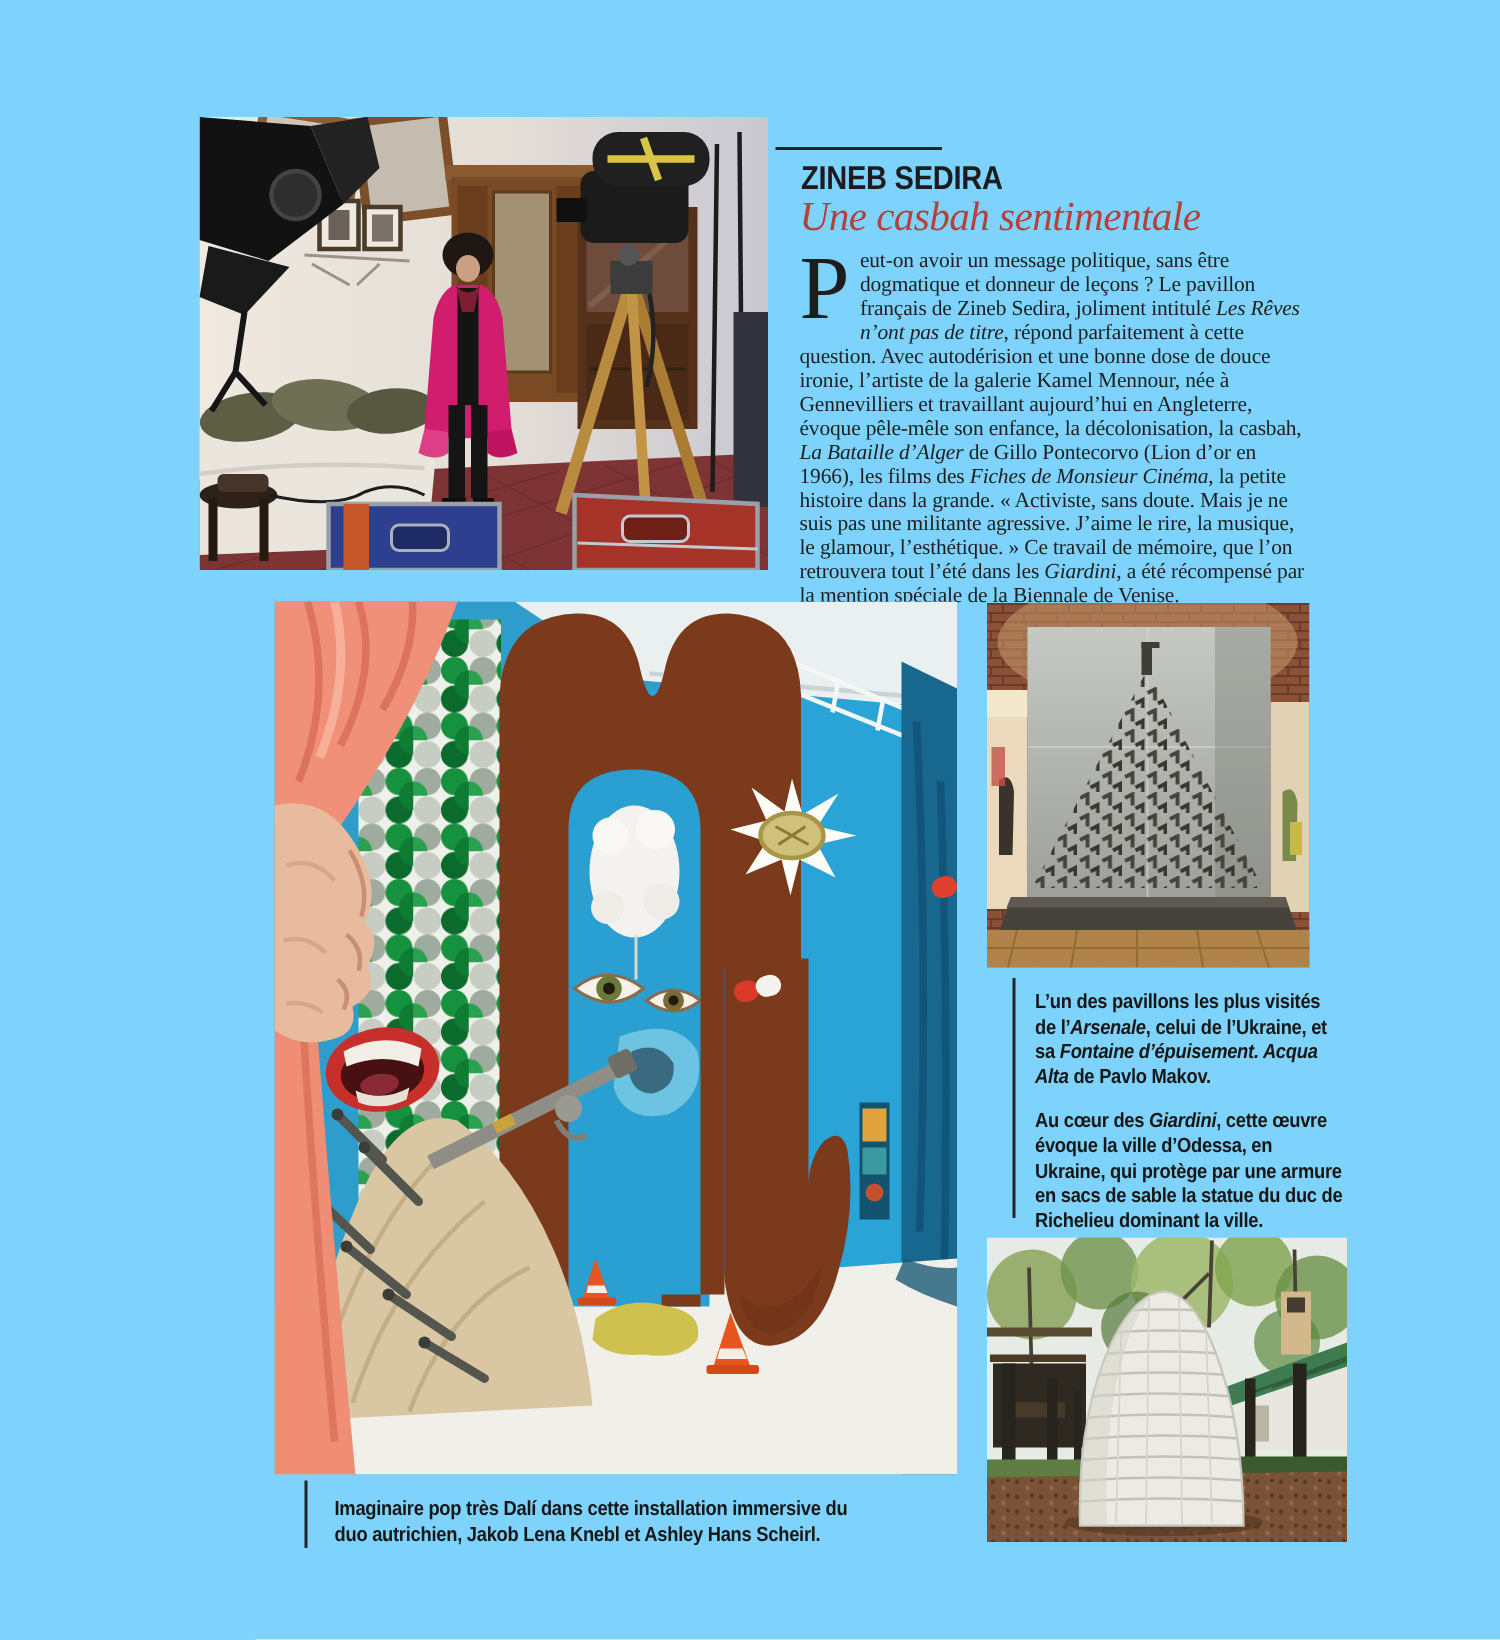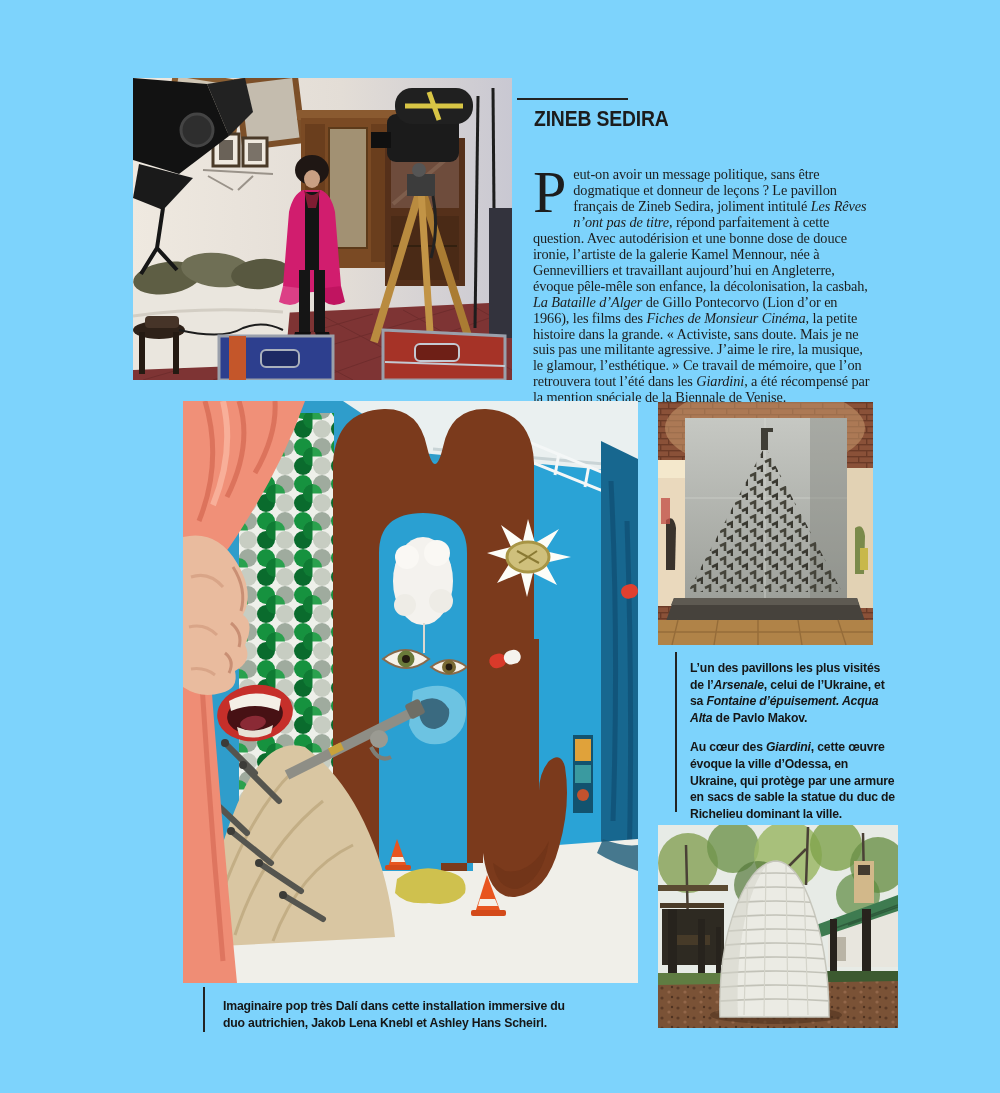--- a/index.html
+++ b/index.html
@@ -141,20 +141,21 @@
       <rect x="96" y="258" width="17" height="44" fill="#c4562a"></rect>
       <rect x="128" y="272" width="38" height="17" rx="5" fill="#1d2a64" stroke="#aab1bc" stroke-width="2"></rect>
       <path d="M250,252 L372,258 L372,302 L250,302 Z" fill="#a63327" stroke="#9aa0ab" stroke-width="3"></path>
       <rect x="282" y="266" width="44" height="17" rx="5" fill="#6e1f16" stroke="#c4c9d1" stroke-width="2"></rect>
       <path d="M252,284 L372,288" stroke="#c4c9d1" stroke-width="2"></path>
     </g>
   </svg>
 
   <div class="abs rule-h" style="left:517px;top:98px;width:111px;"></div>
   <div class="abs kicker" style="left:534px;top:106px;">ZINEB SEDIRA</div>
+  <div class="abs red-title" style="left:533px;top:128px;color:#b5423a;">Une casbah sentimentale</div>
 
   <div class="abs body-copy" style="left:533px;top:167px;width:341px;">
     <span class="dropcap">P</span><span><span>eut-on avoir un message politique, sans être dogmatique et donneur de leçons ? Le pavillon français de Zineb Sedira, joliment intitulé </span><span class="it">Les Rêves n’ont pas de titre</span><span>, répond parfaitement à cette question. Avec autodérision et une bonne dose de douce ironie, l’artiste de la galerie Kamel Mennour, née à Gennevilliers et travaillant aujourd’hui en Angleterre, évoque pêle-mêle son enfance, la décolonisation, la casbah, </span><span class="it">La Bataille d’Alger</span><span> de Gillo Pontecorvo (Lion d’or en 1966), les films des </span><span class="it">Fiches de Monsieur Cinéma</span><span>, la petite histoire dans la grande. « Activiste, sans doute. Mais je ne suis pas une militante agressive. J’aime le rire, la musique, le glamour, l’esthétique. » Ce travail de mémoire, que l’on retrouvera tout l’été dans les </span><span class="it">Giardini</span><span>, a été récompensé par la mention spéciale de la Biennale de Venise.</span></span>
   </div>
 
   <svg class="abs fig" style="left:183px;top:401px;" width="455" height="582" viewBox="0 0 455 582">
     <defs>
       <pattern id="gp" width="37" height="37" patternUnits="userSpaceOnUse">
         <rect width="37" height="37" fill="#eef0ea"></rect>
         <circle cx="9" cy="9" r="9" fill="#16923f"></circle>

